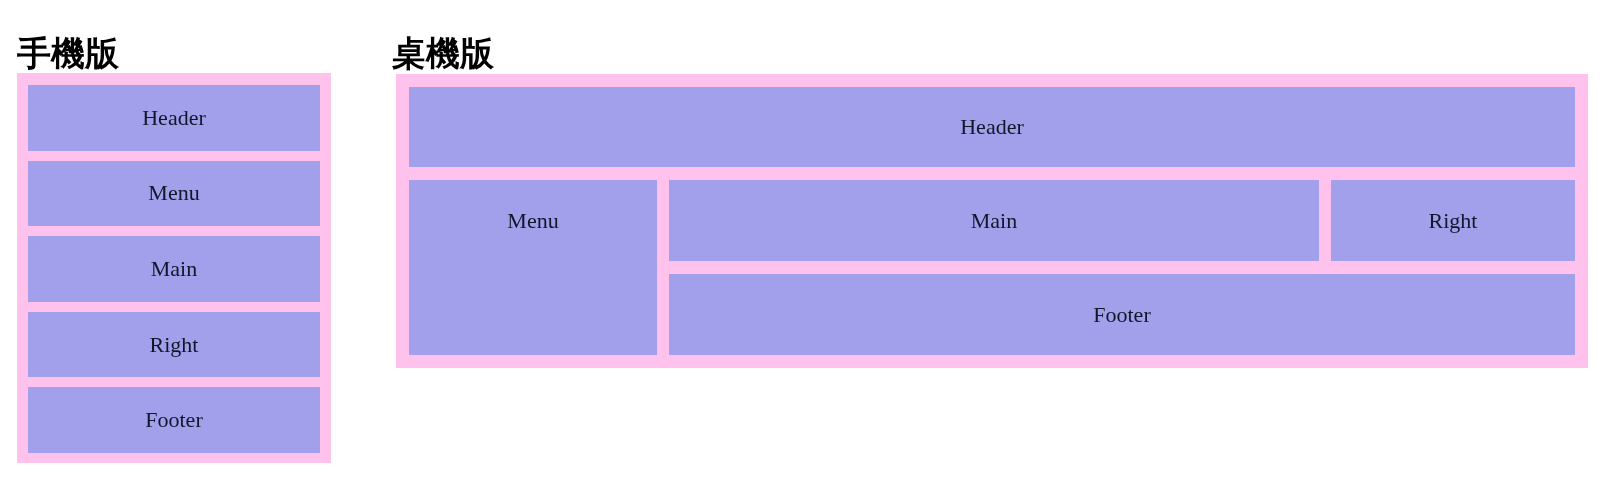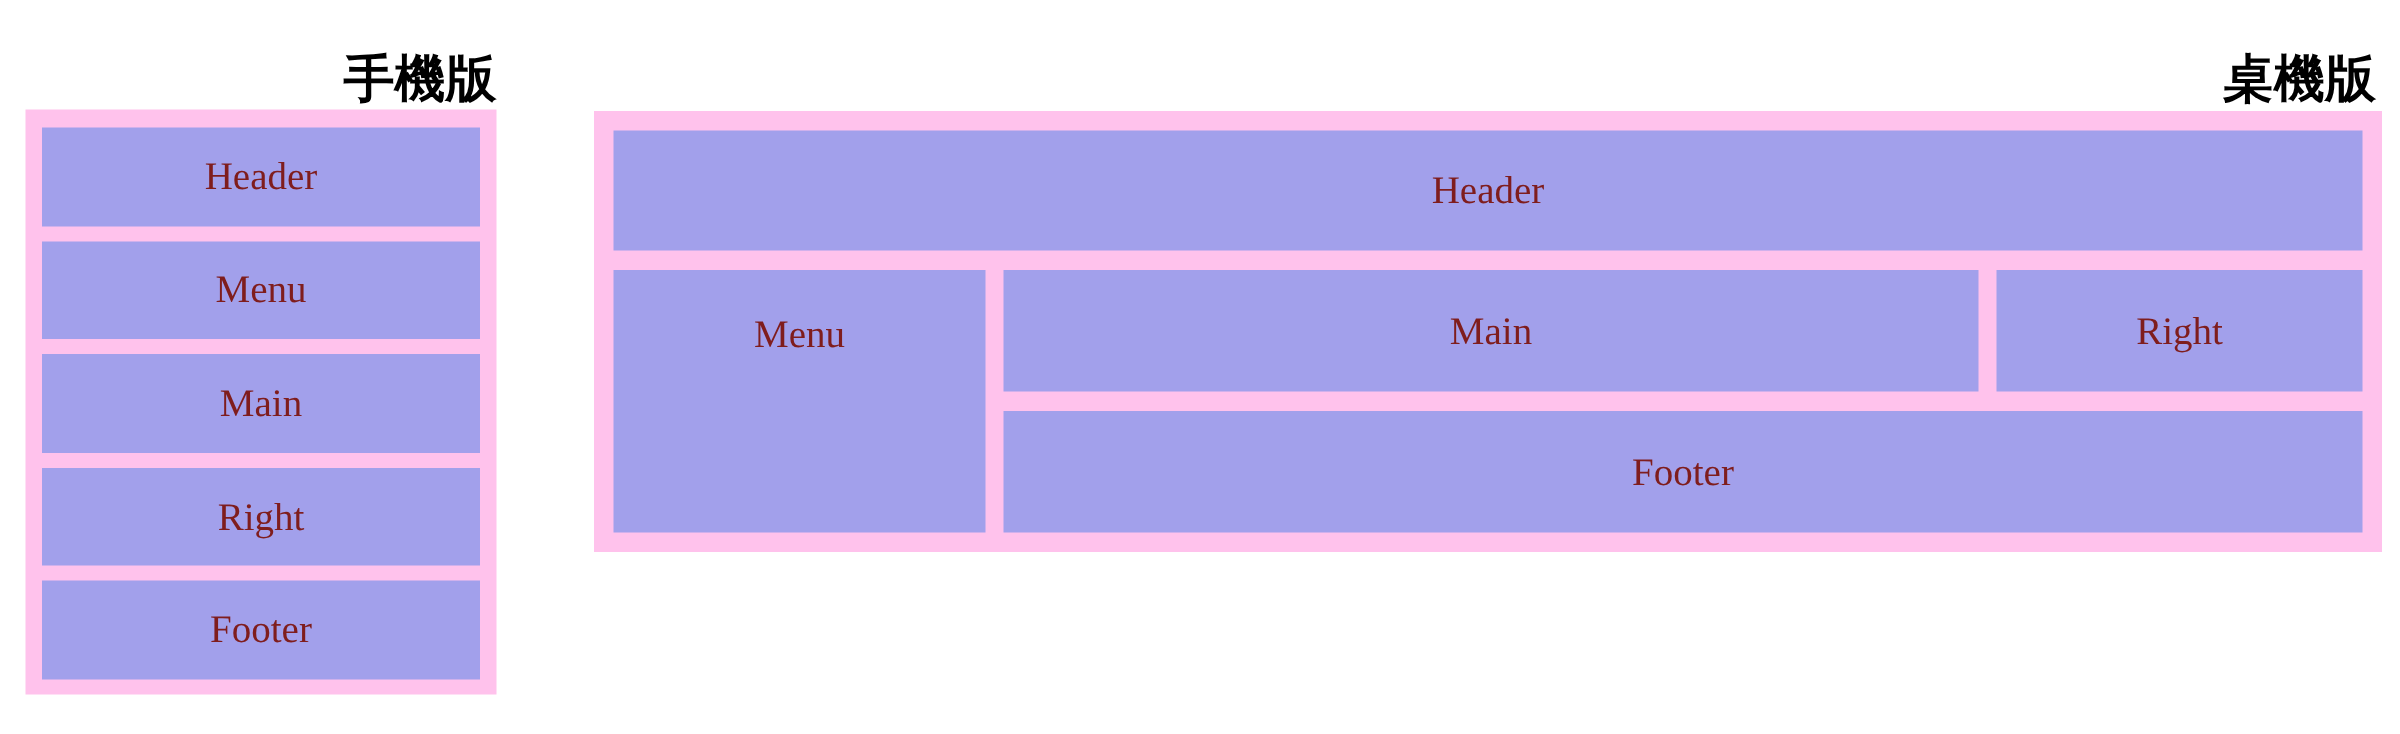--- a/index.html
+++ b/index.html
@@ -11,21 +11,21 @@
     position: relative;
     width: 1600px;
     height: 489px;
     overflow: hidden;
     font-family: "Liberation Sans", sans-serif;
     color: #000000;
   }
   .section-title {
     position: absolute;
     top: 4px;
-    text-align: right;
+    text-align: left;
     font-weight: 700;
     font-size: 34px;
     line-height: 42px;
     color: #000000;
     font-family: "Liberation Sans", "DejaVu Sans", sans-serif;
   }
   #mobile-title  { left: 17px;  width: 314px; }
   #desktop-title { left: 392px; width: 1192px; }
 
   .layout-container {
@@ -59,22 +59,22 @@
     grid-template-rows: 80px 1fr 81px;
     gap: 13px 12px;
   }
 
   .layout-box {
     background: #a2a0eb;
     display: flex;
     align-items: center;
     justify-content: center;
     font-family: "Liberation Serif", "DejaVu Serif", serif;
-    font-size: 26px;
-    color: #7f1d1d;
+    font-size: 22px;
+    color: #0f172a;
   }
 
   #desktop-header { grid-column: 1 / 4; grid-row: 1; }
   #desktop-menu   {
     grid-column: 1; grid-row: 2 / 4;
     align-items: flex-start;
     padding-top: 28px;
     box-sizing: border-box;
   }
   #desktop-main   { grid-column: 2; grid-row: 2; }

